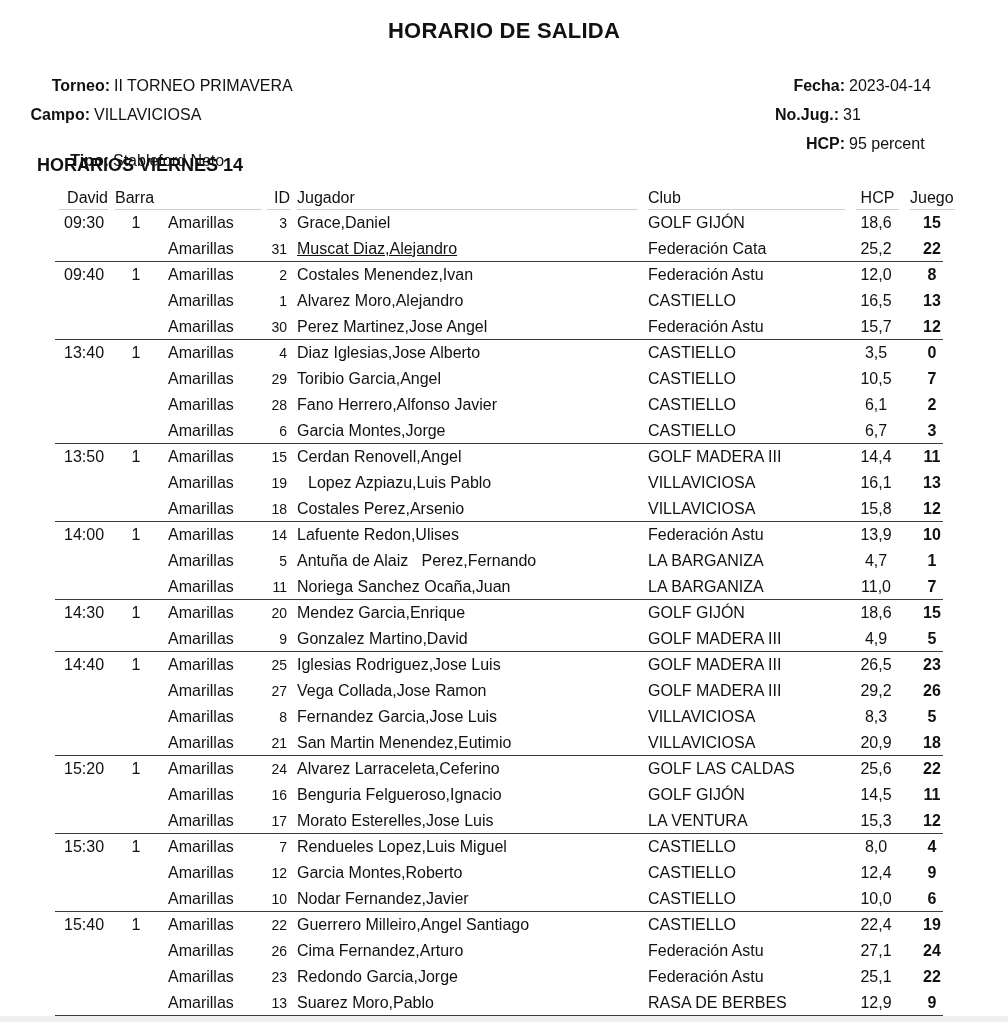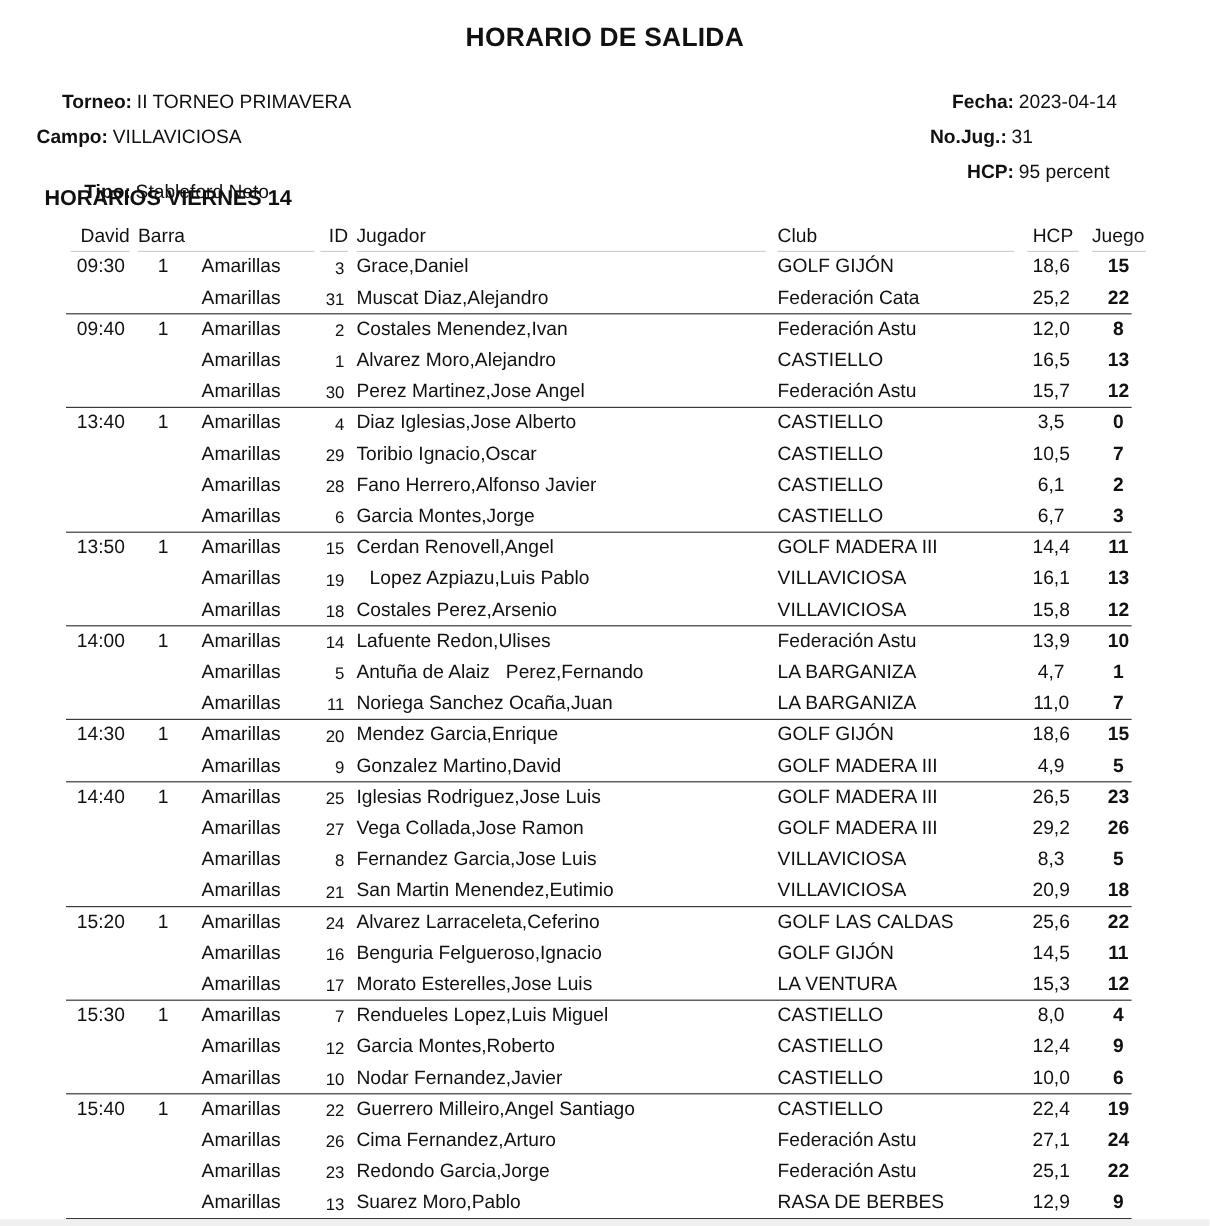--- a/index.html
+++ b/index.html
@@ -86,21 +86,21 @@
       <span class="cell c-tee">Amarillas</span>
       <span class="cell c-id">3</span>
       <span class="cell c-name" style="white-space: pre;">Grace,Daniel</span>
       <span class="cell c-club">GOLF GIJÓN</span>
       <span class="cell c-hcp">18,6</span>
       <span class="cell c-juego">15</span>
     </div>
     <div class="row" style="top: 239px;">
       <span class="cell c-tee">Amarillas</span>
       <span class="cell c-id">31</span>
-      <span class="cell c-name" style="white-space: pre;">Muscat Diaz,Alejandro</span>
+      <span class="cell c-name" style="white-space: pre; text-decoration: underline;">Muscat Diaz,Alejandro</span>
       <span class="cell c-club">Federación Cata</span>
       <span class="cell c-hcp">25,2</span>
       <span class="cell c-juego">22</span>
     </div>
     <div class="sep" style="top: 261px;"></div>
     <div class="row" style="top: 265px;">
       <span class="cell c-hora">09:40</span>
       <span class="cell c-barra">1</span>
       <span class="cell c-tee">Amarillas</span>
       <span class="cell c-id">2</span>
@@ -132,21 +132,21 @@
       <span class="cell c-tee">Amarillas</span>
       <span class="cell c-id">4</span>
       <span class="cell c-name" style="white-space: pre;">Diaz Iglesias,Jose Alberto</span>
       <span class="cell c-club">CASTIELLO</span>
       <span class="cell c-hcp">3,5</span>
       <span class="cell c-juego">0</span>
     </div>
     <div class="row" style="top: 369px;">
       <span class="cell c-tee">Amarillas</span>
       <span class="cell c-id">29</span>
-      <span class="cell c-name" style="white-space: pre;">Toribio Ignacio,Oscar</span>
+      <span class="cell c-name" style="white-space: pre;">Toribio Garcia,Angel</span>
       <span class="cell c-club">CASTIELLO</span>
       <span class="cell c-hcp">10,5</span>
       <span class="cell c-juego">7</span>
     </div>
     <div class="row" style="top: 395px;">
       <span class="cell c-tee">Amarillas</span>
       <span class="cell c-id">28</span>
       <span class="cell c-name" style="white-space: pre;">Fano Herrero,Alfonso Javier</span>
       <span class="cell c-club">CASTIELLO</span>
       <span class="cell c-hcp">6,1</span>

